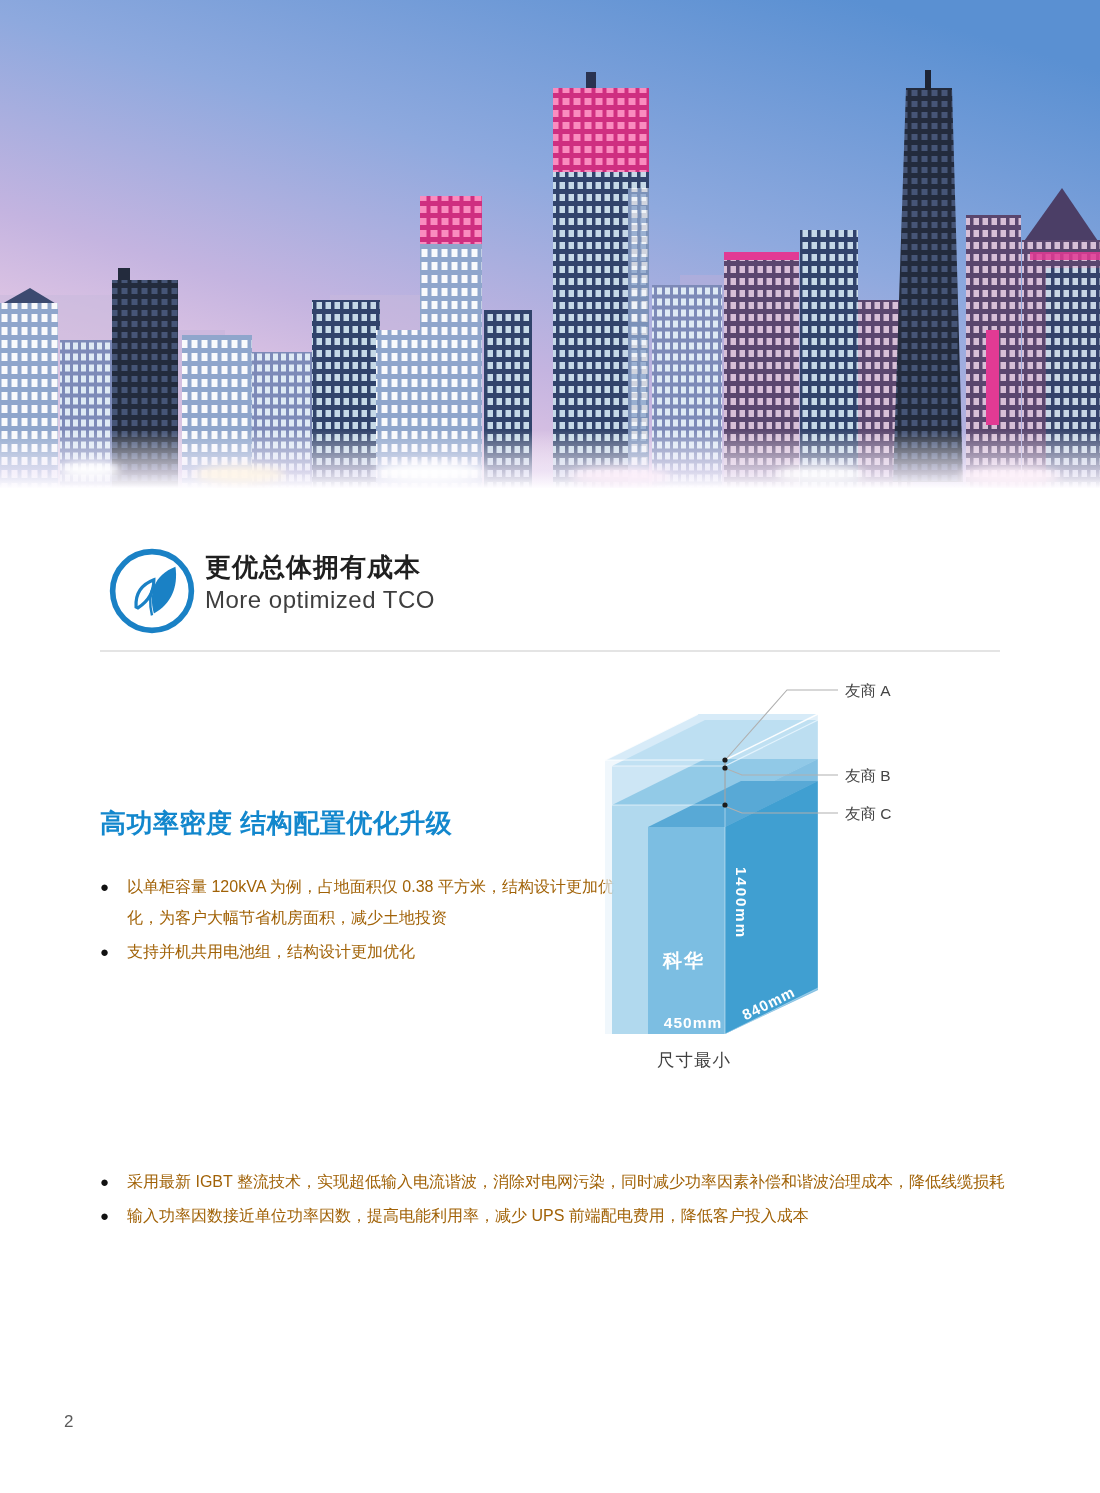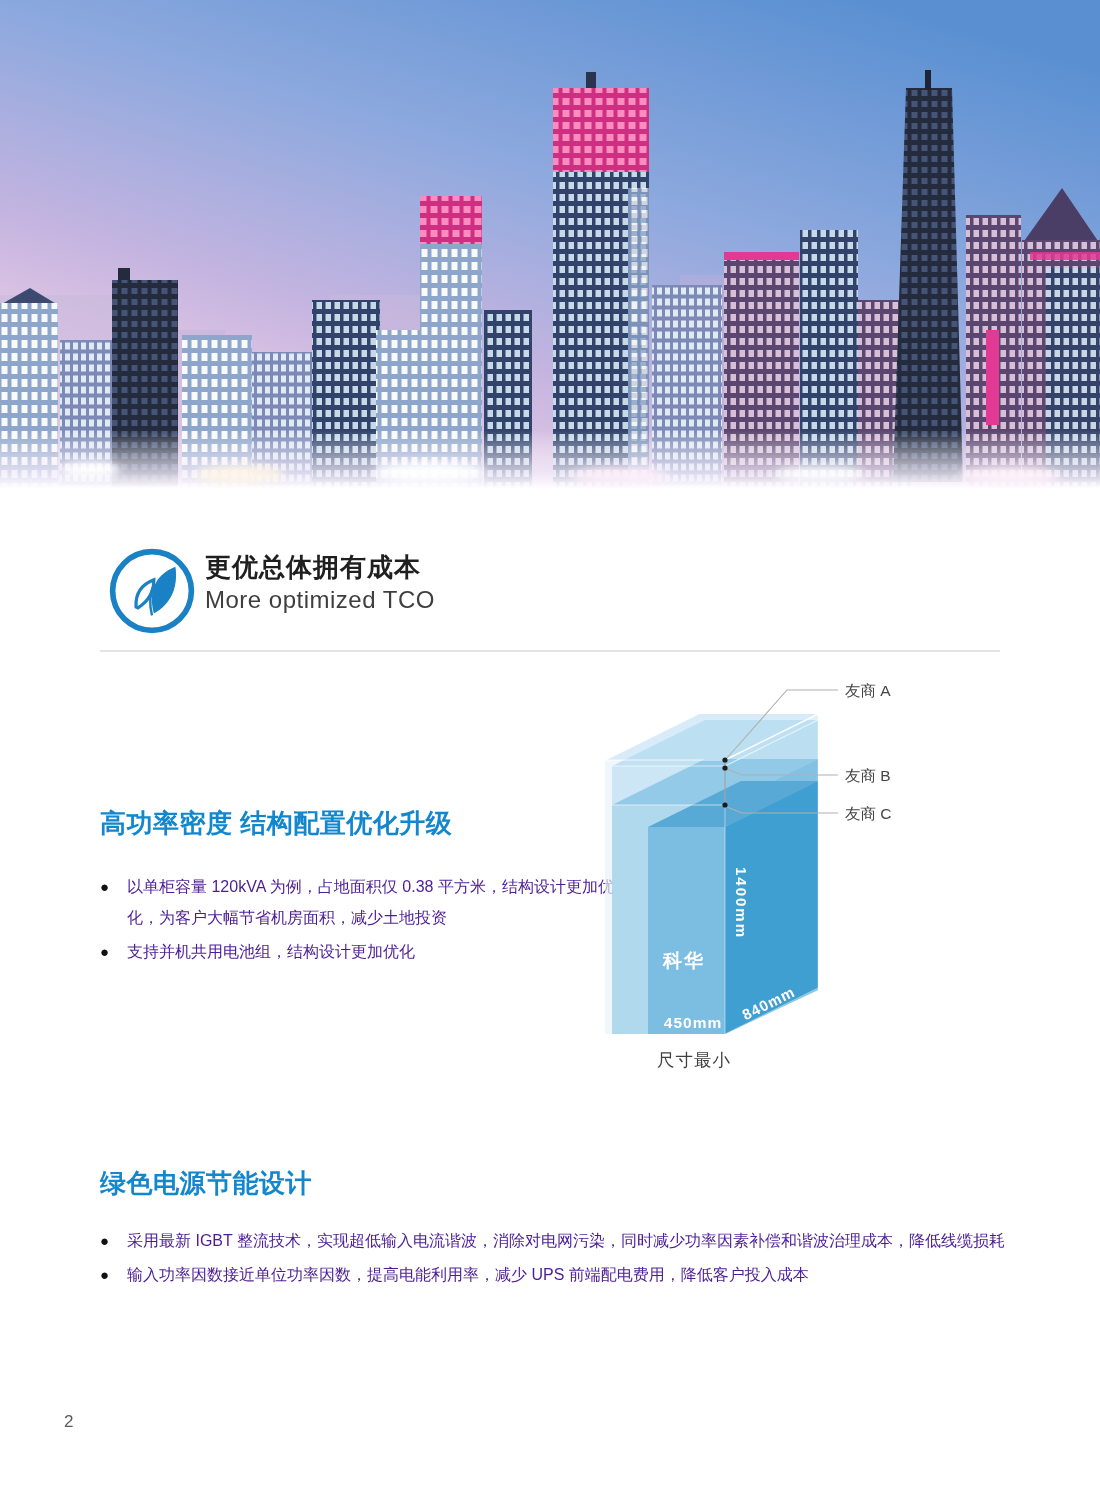--- a/index.html
+++ b/index.html
@@ -20,21 +20,21 @@
 
   .section{position:absolute;left:100px;}
   .section-1{top:806px;width:523px;}
   .section-2{top:1166px;width:908px;}
   .section h2{margin:0;font-size:26px;font-weight:bold;color:#1287cd;letter-spacing:0.5px;}
   .section-1 h2{margin-bottom:30px;}
   .section-2 h2{margin-bottom:24px;}
   .bullets{list-style:none;margin:0;padding:0;}
   .bullets li{
     position:relative;padding-left:27px;font-size:16px;line-height:31px;
-    color:#4c1d95;margin-bottom:3px;
+    color:#a16207;margin-bottom:3px;
   }
   .bullets li::before{
     content:"●";position:absolute;left:0;top:0;font-size:15px;color:#111;
   }
 
   .diagram{position:absolute;left:590px;top:662px;width:420px;height:420px;}
   .diagram svg{display:block;}
 
   .page-number{position:absolute;left:64px;top:1412px;font-size:17px;color:#5a5a5a;}
 </style>
@@ -207,20 +207,19 @@
     <text x="146" y="241" transform="rotate(90 146 241)" text-anchor="middle" font-size="15" font-weight="bold" fill="#ffffff" letter-spacing="2">1400mm</text>
     <text x="94" y="305" text-anchor="middle" font-size="19" font-weight="bold" fill="#ffffff" letter-spacing="2">科华</text>
     <text x="103" y="366" text-anchor="middle" font-size="15.5" font-weight="bold" fill="#ffffff" letter-spacing="1">450mm</text>
     <text x="181" y="346" transform="rotate(-26.3 181 346)" text-anchor="middle" font-size="15" font-weight="bold" fill="#ffffff" letter-spacing="1">840mm</text>
 
     <text x="104" y="404" text-anchor="middle" font-size="17.5" fill="#3f3f3f" letter-spacing="1">尺寸最小</text>
   </svg>
 </div>
 
 <div class="section section-2">
-  <h2>绿色电源节能设计</h2>
   <ul class="bullets">
     <li>采用最新 IGBT 整流技术，实现超低输入电流谐波，消除对电网污染，同时减少功率因素补偿和谐波治理成本，降低线缆损耗</li>
     <li>输入功率因数接近单位功率因数，提高电能利用率，减少 UPS 前端配电费用，降低客户投入成本</li>
   </ul>
 </div>
 
 <div class="page-number">2</div>
 
 </body></html>

